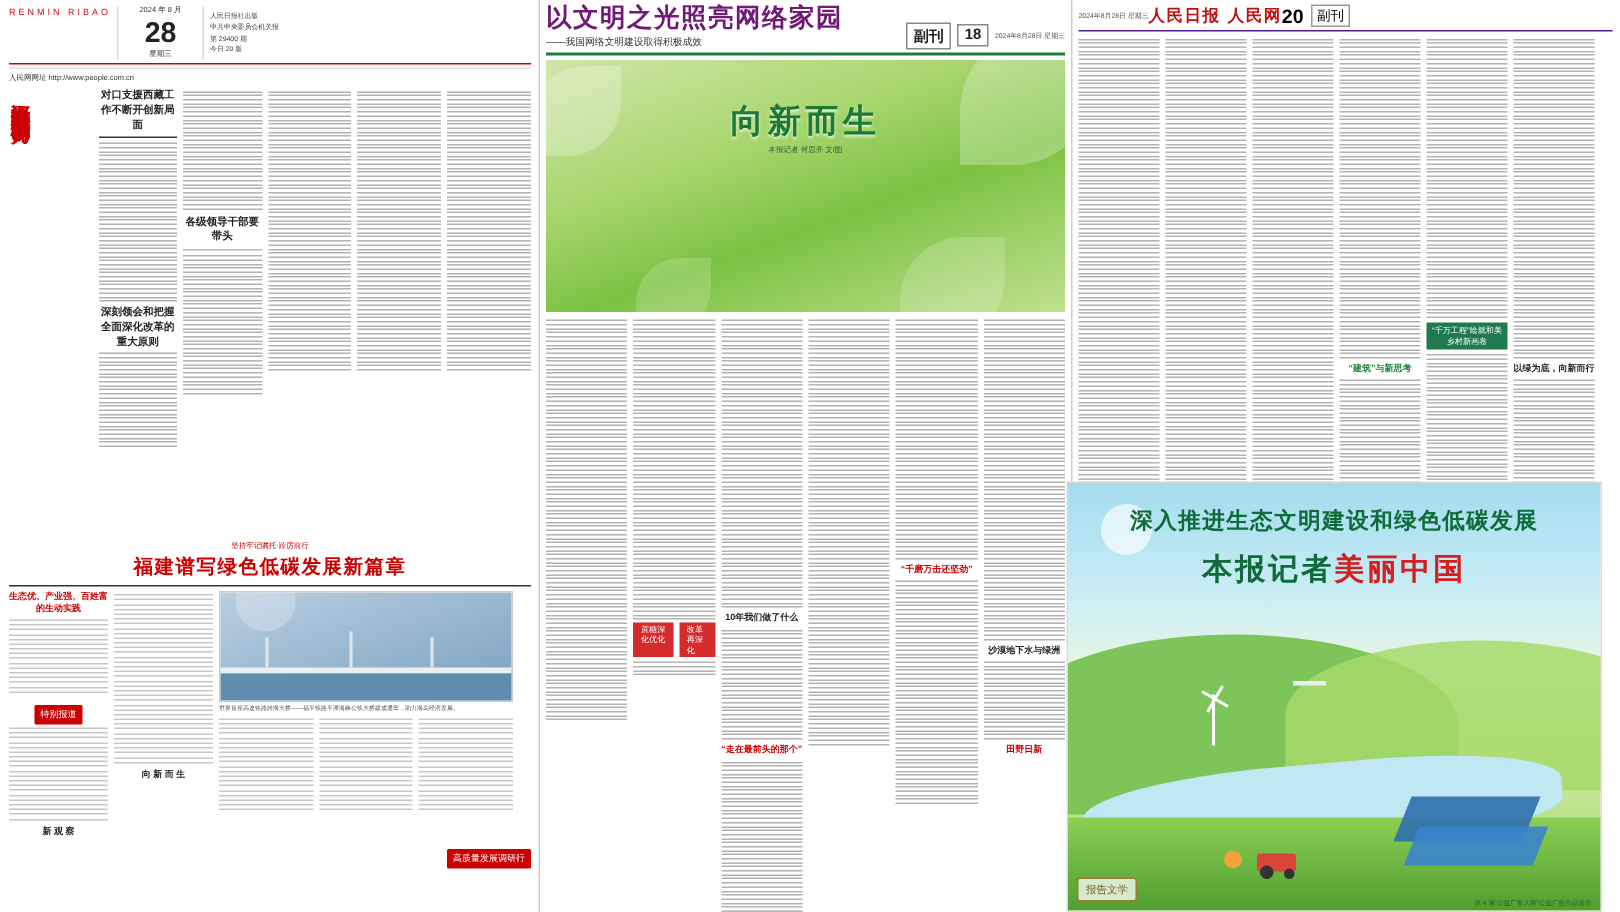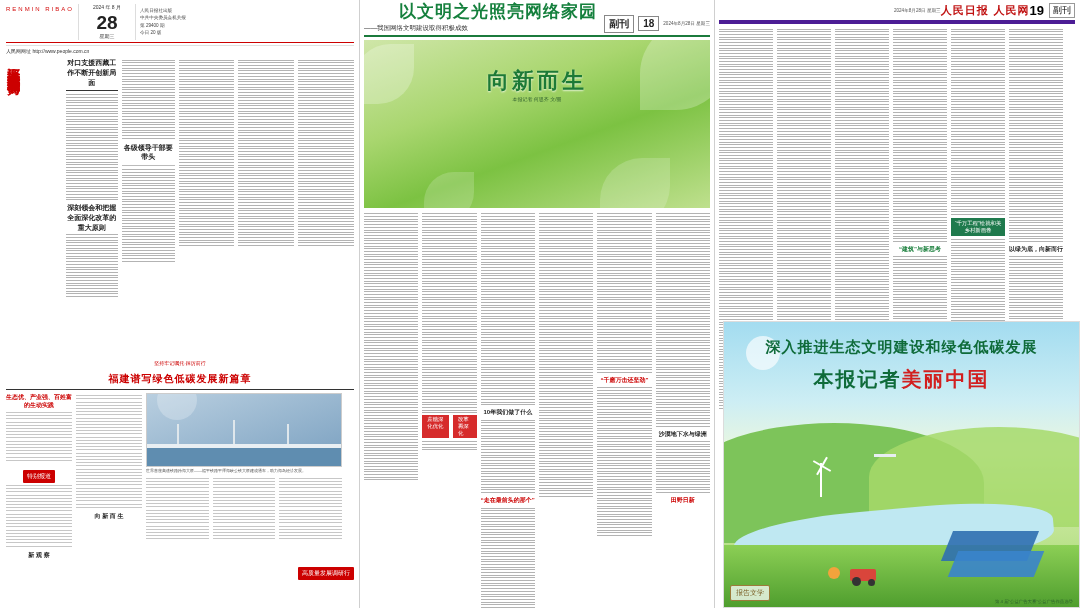--- a/index.html
+++ b/index.html
@@ -36,21 +36,21 @@
   .small-head{font-size:7px;color:#222;font-weight:bold;text-align:center;line-height:1.4;}
   .kicker{font-size:5px;color:#c00;text-align:center;margin:2px 0;}
   .redbar{background:#c00;color:#fff;font-size:6px;padding:2px 4px;display:inline-block;border-radius:1px;}
 
   .photo{background:#86a9c8;border:1px solid #ccc;position:relative;overflow:hidden;}
   .cap{font-size:4px;color:#555;line-height:1.4;margin-top:1px;}
 
   
   .pageM{width:355px;border-right:1px solid #cfcfcf;position:relative;box-sizing:border-box;padding:3px 4px 0 4px;}
   .m-head{display:flex;align-items:flex-end;justify-content:space-between;border-bottom:2px solid #1b7a3c;padding-bottom:2px;}
-  .m-title{color:#15803d;font-weight:bold;font-size:17px;letter-spacing:1px;line-height:1.1;margin-left:35px;}
+  .m-title{color:#701a75;font-weight:bold;font-size:17px;letter-spacing:1px;line-height:1.1;}
   .m-sub{color:#333;font-size:6.5px;margin-top:2px;}
   .m-flag{display:flex;align-items:center;gap:4px;}
   .m-flag .box{border:1px solid #888;font-size:10px;padding:1px 4px;color:#222;font-weight:bold;}
   .m-date{font-size:4.6px;color:#555;}
 
   .banner{height:168px;background:linear-gradient(160deg,#cfe6a8 0%,#a9d66f 35%,#7cc242 60%,#bfe08e 100%);position:relative;overflow:hidden;margin-top:3px;}
   .banner .leaf{position:absolute;border-radius:60% 0 60% 0;background:rgba(255,255,255,.25);}
   .banner-title{position:absolute;left:0;right:0;top:26px;text-align:center;font-size:22px;font-weight:bold;color:#1d7a36;letter-spacing:3px;text-shadow:0 1px 2px rgba(255,255,255,.8);}
   .banner-by{position:absolute;left:0;right:0;top:56px;text-align:center;font-size:5px;color:#2c5d2c;}
 
@@ -60,30 +60,30 @@
   .boxnews{border-top:1px solid #222;border-bottom:1px solid #222;padding:3px 2px;margin-top:3px;}
   .boxnews .t{font-weight:bold;font-size:7.6px;text-align:center;color:#111;line-height:1.35;}
   .boxnews .s{font-size:5.4px;text-align:center;color:#333;margin-top:2px;}
 
   .hl2{font-weight:bold;font-size:11px;text-align:center;color:#111;letter-spacing:1px;margin:4px 0 2px;}
   .tagrow{display:flex;gap:4px;justify-content:center;margin:2px 0 3px;}
   .tag{background:#d62b2b;color:#fff;font-size:5.4px;padding:1px 5px;}
 
   
   .pageR{flex:1;position:relative;box-sizing:border-box;padding:3px 5px 0 4px;}
-  .r-head{display:flex;align-items:center;justify-content:flex-end;border-bottom:4px solid #4c1d95;padding-bottom:2px;}
+  .r-head{display:flex;align-items:center;justify-content:flex-start;border-bottom:1px solid #4c1d95;padding-bottom:2px;}
   .r-mast{font-family:"DejaVu Serif",serif;color:#c01111;font-weight:bold;font-size:11px;letter-spacing:1px;}
   .r-flag{display:flex;align-items:center;gap:5px;}
   .r-flag .num{font-size:13px;font-weight:bold;}
   .r-flag .lbl{font-size:9px;border:1px solid #999;padding:0 3px;}
 
   .r-cols{display:flex;gap:4px;margin-top:3px;}
   .rc{width:54px;box-sizing:border-box;}
 
-  .poster{position:absolute;right:0;bottom:0;width:355px;height:285px;background:linear-gradient(180deg,#a3dcf0 0%,#cdeef4 28%,#eaf7e0 45%,#cfeaa6 62%,#9fd768 100%);overflow:hidden;border:1px solid #dcdcdc;}
+  .poster{position:absolute;right:12px;bottom:0;width:355px;height:285px;background:linear-gradient(180deg,#a3dcf0 0%,#cdeef4 28%,#eaf7e0 45%,#cfeaa6 62%,#9fd768 100%);overflow:hidden;border:1px solid #dcdcdc;}
   .poster .hill{position:absolute;border-radius:50% 50% 0 0;}
   .poster .river{position:absolute;background:#bfe8f2;border-radius:40%;}
   .p-t1{position:absolute;top:16px;left:0;right:0;text-align:center;font-size:15px;font-weight:bold;color:#0f6b3a;letter-spacing:1px;}
   .p-t2{position:absolute;top:44px;left:0;right:0;text-align:center;font-size:20px;font-weight:bold;color:#0f6b3a;letter-spacing:2px;}
   .p-t2 em{font-style:normal;color:#d21f1f;font-family:Liberation Serif, serif;}
   .p-credit{position:absolute;right:6px;bottom:3px;font-size:4.4px;color:#2b5f2b;}
   .p-seal{position:absolute;left:6px;bottom:6px;background:rgba(255,255,255,.75);border:1px solid #9c7b3a;color:#7a5d23;font-size:7px;padding:2px 5px;border-radius:2px;}
 
   .greenbox{background:#1f7a4d;color:#fff;font-size:5.4px;text-align:center;padding:2px;margin:3px 0;}
   .sep{height:1px;background:#333;margin:3px 0;}
@@ -491,21 +491,21 @@
             <i></i>
             <i></i>
             <i></i>
         </div>
       </div>
     </div>
 
     <div style="position:absolute;left:6px;right:5px;top:358px;">
       <div class="kicker">坚持牢记嘱托·踔厉前行</div>
       <div style="text-align:center;">
-        <span class="hl-red" style="font-size:10px;">福建谱写绿色低碳发展新篇章</span>
+        <span class="hl-red" style="font-size:13px;">福建谱写绿色低碳发展新篇章</span>
       </div>
       <div class="sep"></div>
       <div style="display:flex;gap:4px;">
         <div style="width:66px;">
           <div class="small-head" style="font-size:6px;color:#c00;">生态优、产业强、百姓富的生动实践</div>
           <div class="lines light">
               <i></i>
               <i></i>
               <i></i>
               <i></i>
@@ -1385,21 +1385,21 @@
         <div class="small-head" style="font-size:6px;color:#c00;margin-top:3px;">田野日新</div>
       </div>
     </div>
   </div>
 
   <div class="pageR">
     <div class="r-head">
       <div style="font-size:4.6px;color:#555;">2024年8月28日 星期三</div>
       <div class="r-mast">人民日报 人民网</div>
       <div class="r-flag">
-        <span class="num">19</span>
+        <span class="num">20</span>
         <span class="lbl">副刊</span>
       </div>
     </div>
 
     <div class="r-cols">
       <div class="rc">
         <div class="lines dense">
             <i></i>
             <i></i>
             <i></i>

